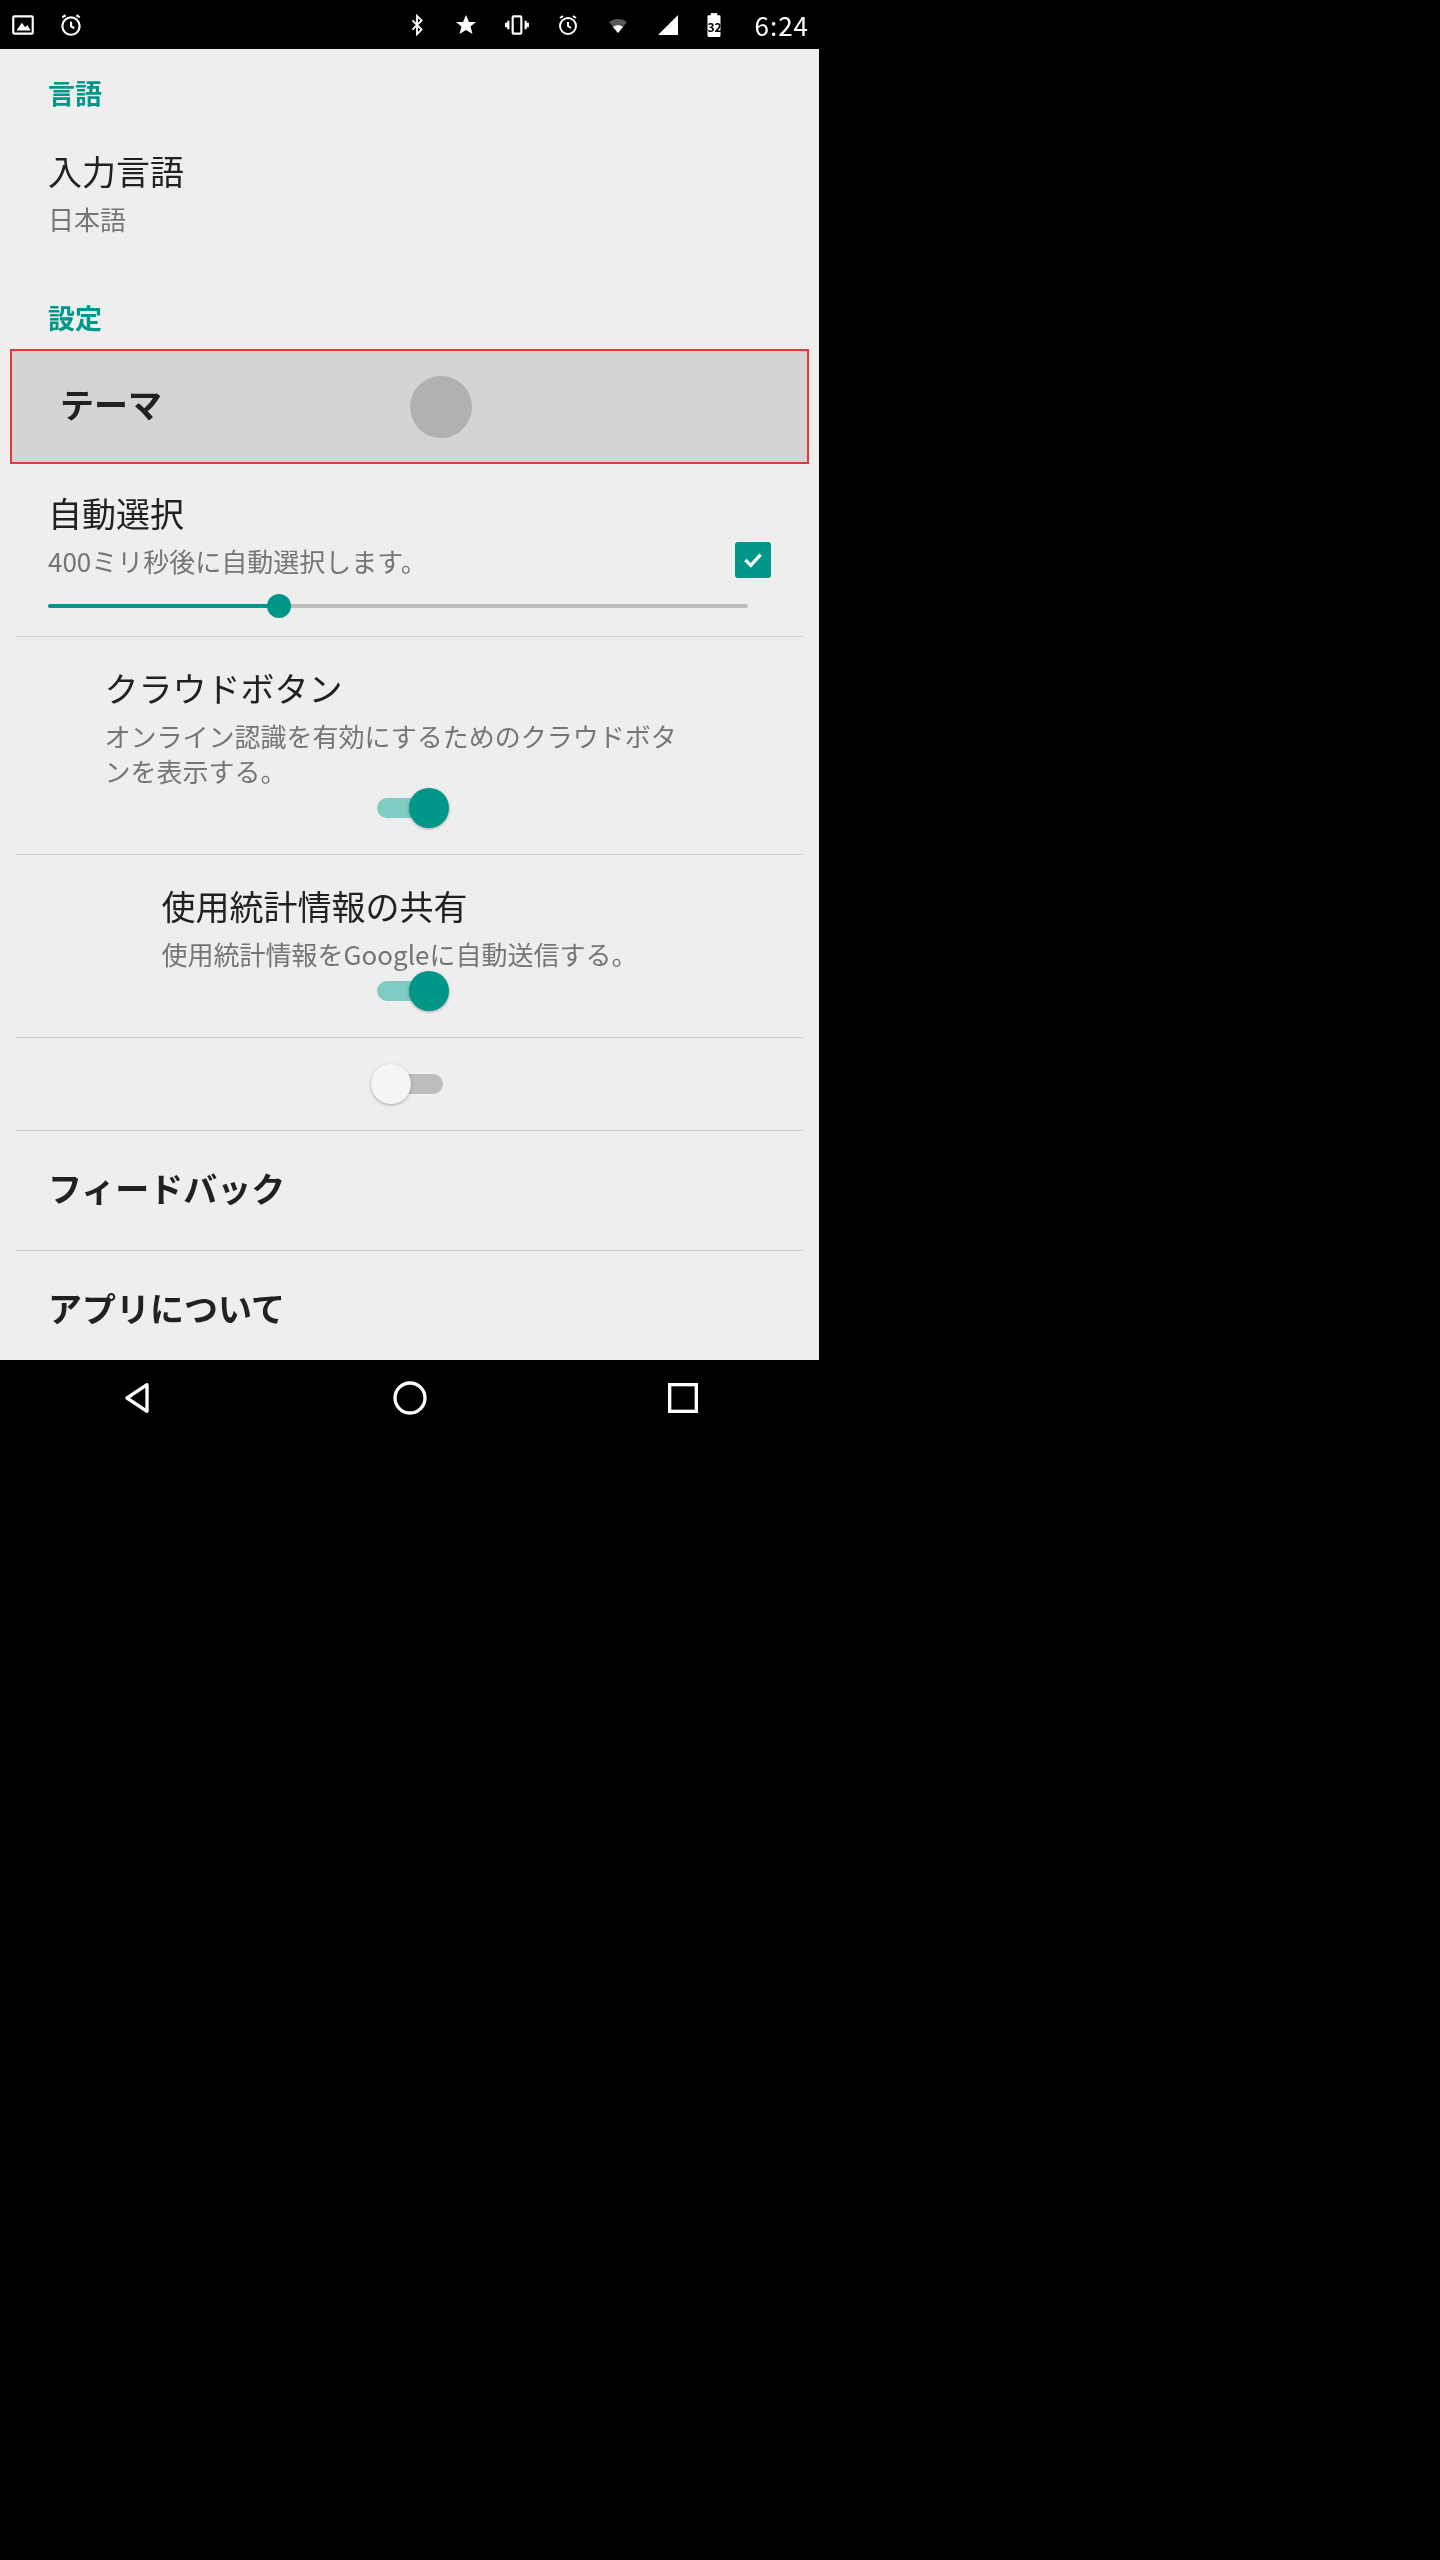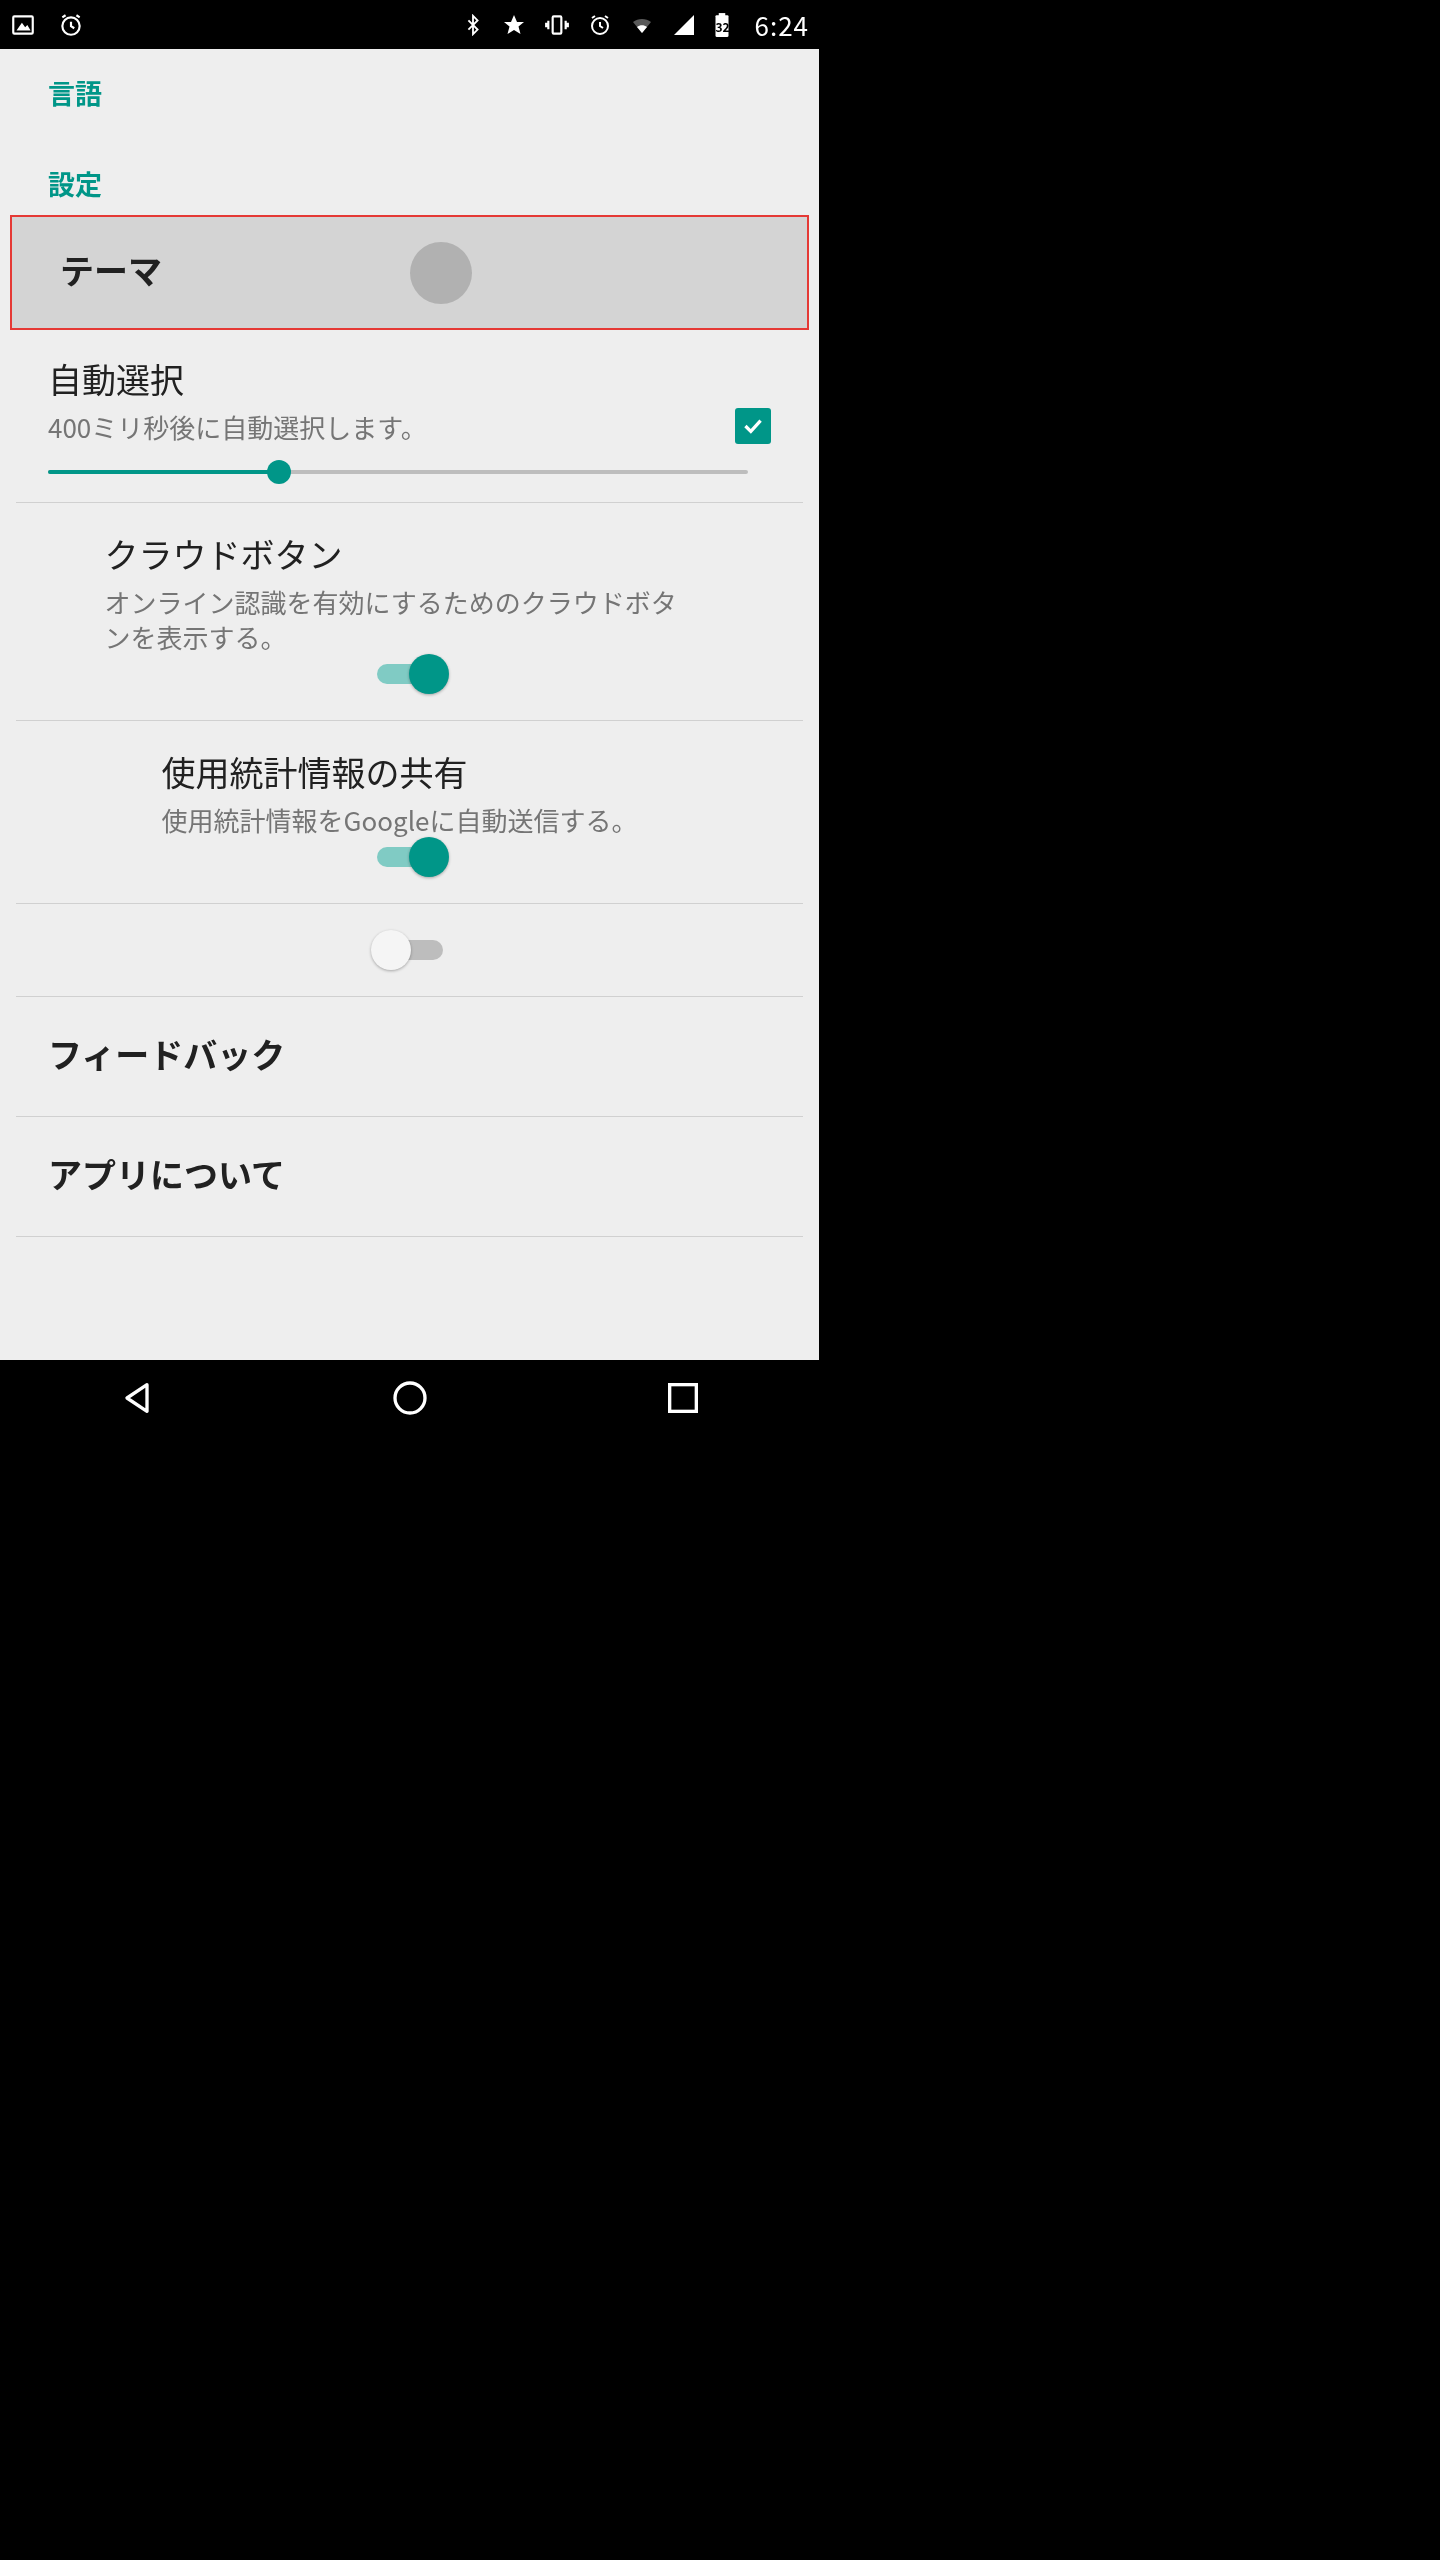--- a/index.html
+++ b/index.html
@@ -2,21 +2,21 @@
 <html><head>
 <meta charset="utf-8">
 <style>
   * { margin: 0; padding: 0; box-sizing: border-box; font-family: "Noto Sans CJK JP", "Hiragino Sans", Arial, sans-serif; }
   html, body { width: 819px; height: 1440px; background: #000; overflow: hidden; }
   .screen { width: 819px; height: 1440px; background: #000; position: relative; }
 
   
   .status-bar { height: 49px; background: #000; color: #fff; display: flex; align-items: center; padding: 0 10px; font-size: 24px; }
   .status-left { display: flex; gap: 22px; align-items: center; }
-  .status-right { margin-left: auto; display: flex; gap: 18px; align-items: center; }
+  .status-right { margin-left: auto; display: flex; gap: 26px; align-items: center; }
   .status-right .clock { font-size: 26px; margin-left: 6px; letter-spacing: 1px; }
 
   
   .content { position: absolute; top: 49px; left: 0; right: 0; bottom: 80px; background: #eeeeee; overflow-y: hidden; }
   .section-header { color: #009688; font-size: 27px; font-weight: 700; padding: 24px 48px 12px 48px; }
   .item { padding: 22px 48px; position: relative; }
   .item-title { font-size: 34px; color: #212121; margin-bottom: 6px; }
   .item-sub { font-size: 26px; color: #757575; line-height: 1.35; }
   .divider { height: 1px; background: #d0d0d0; margin: 0 16px; }
 
@@ -126,20 +126,24 @@
         <span class="blabel">32</span>
       </span>
       <span class="clock">6:24</span>
     </div>
   </div>
 
   <div class="content">
 
     <div class="section-header">言語</div>
 
+    <div class="item">
+      <div class="item-title">入力言語</div>
+      <div class="item-sub">日本語</div>
+    </div>
 
     <div class="section-header" style="padding-top:40px">設定</div>
 
     <div class="theme-row">
       <div class="item-title">テーマ</div>
       <div class="ripple"></div>
     </div>
 
     <div class="auto-row">
       <div class="auto-text">

